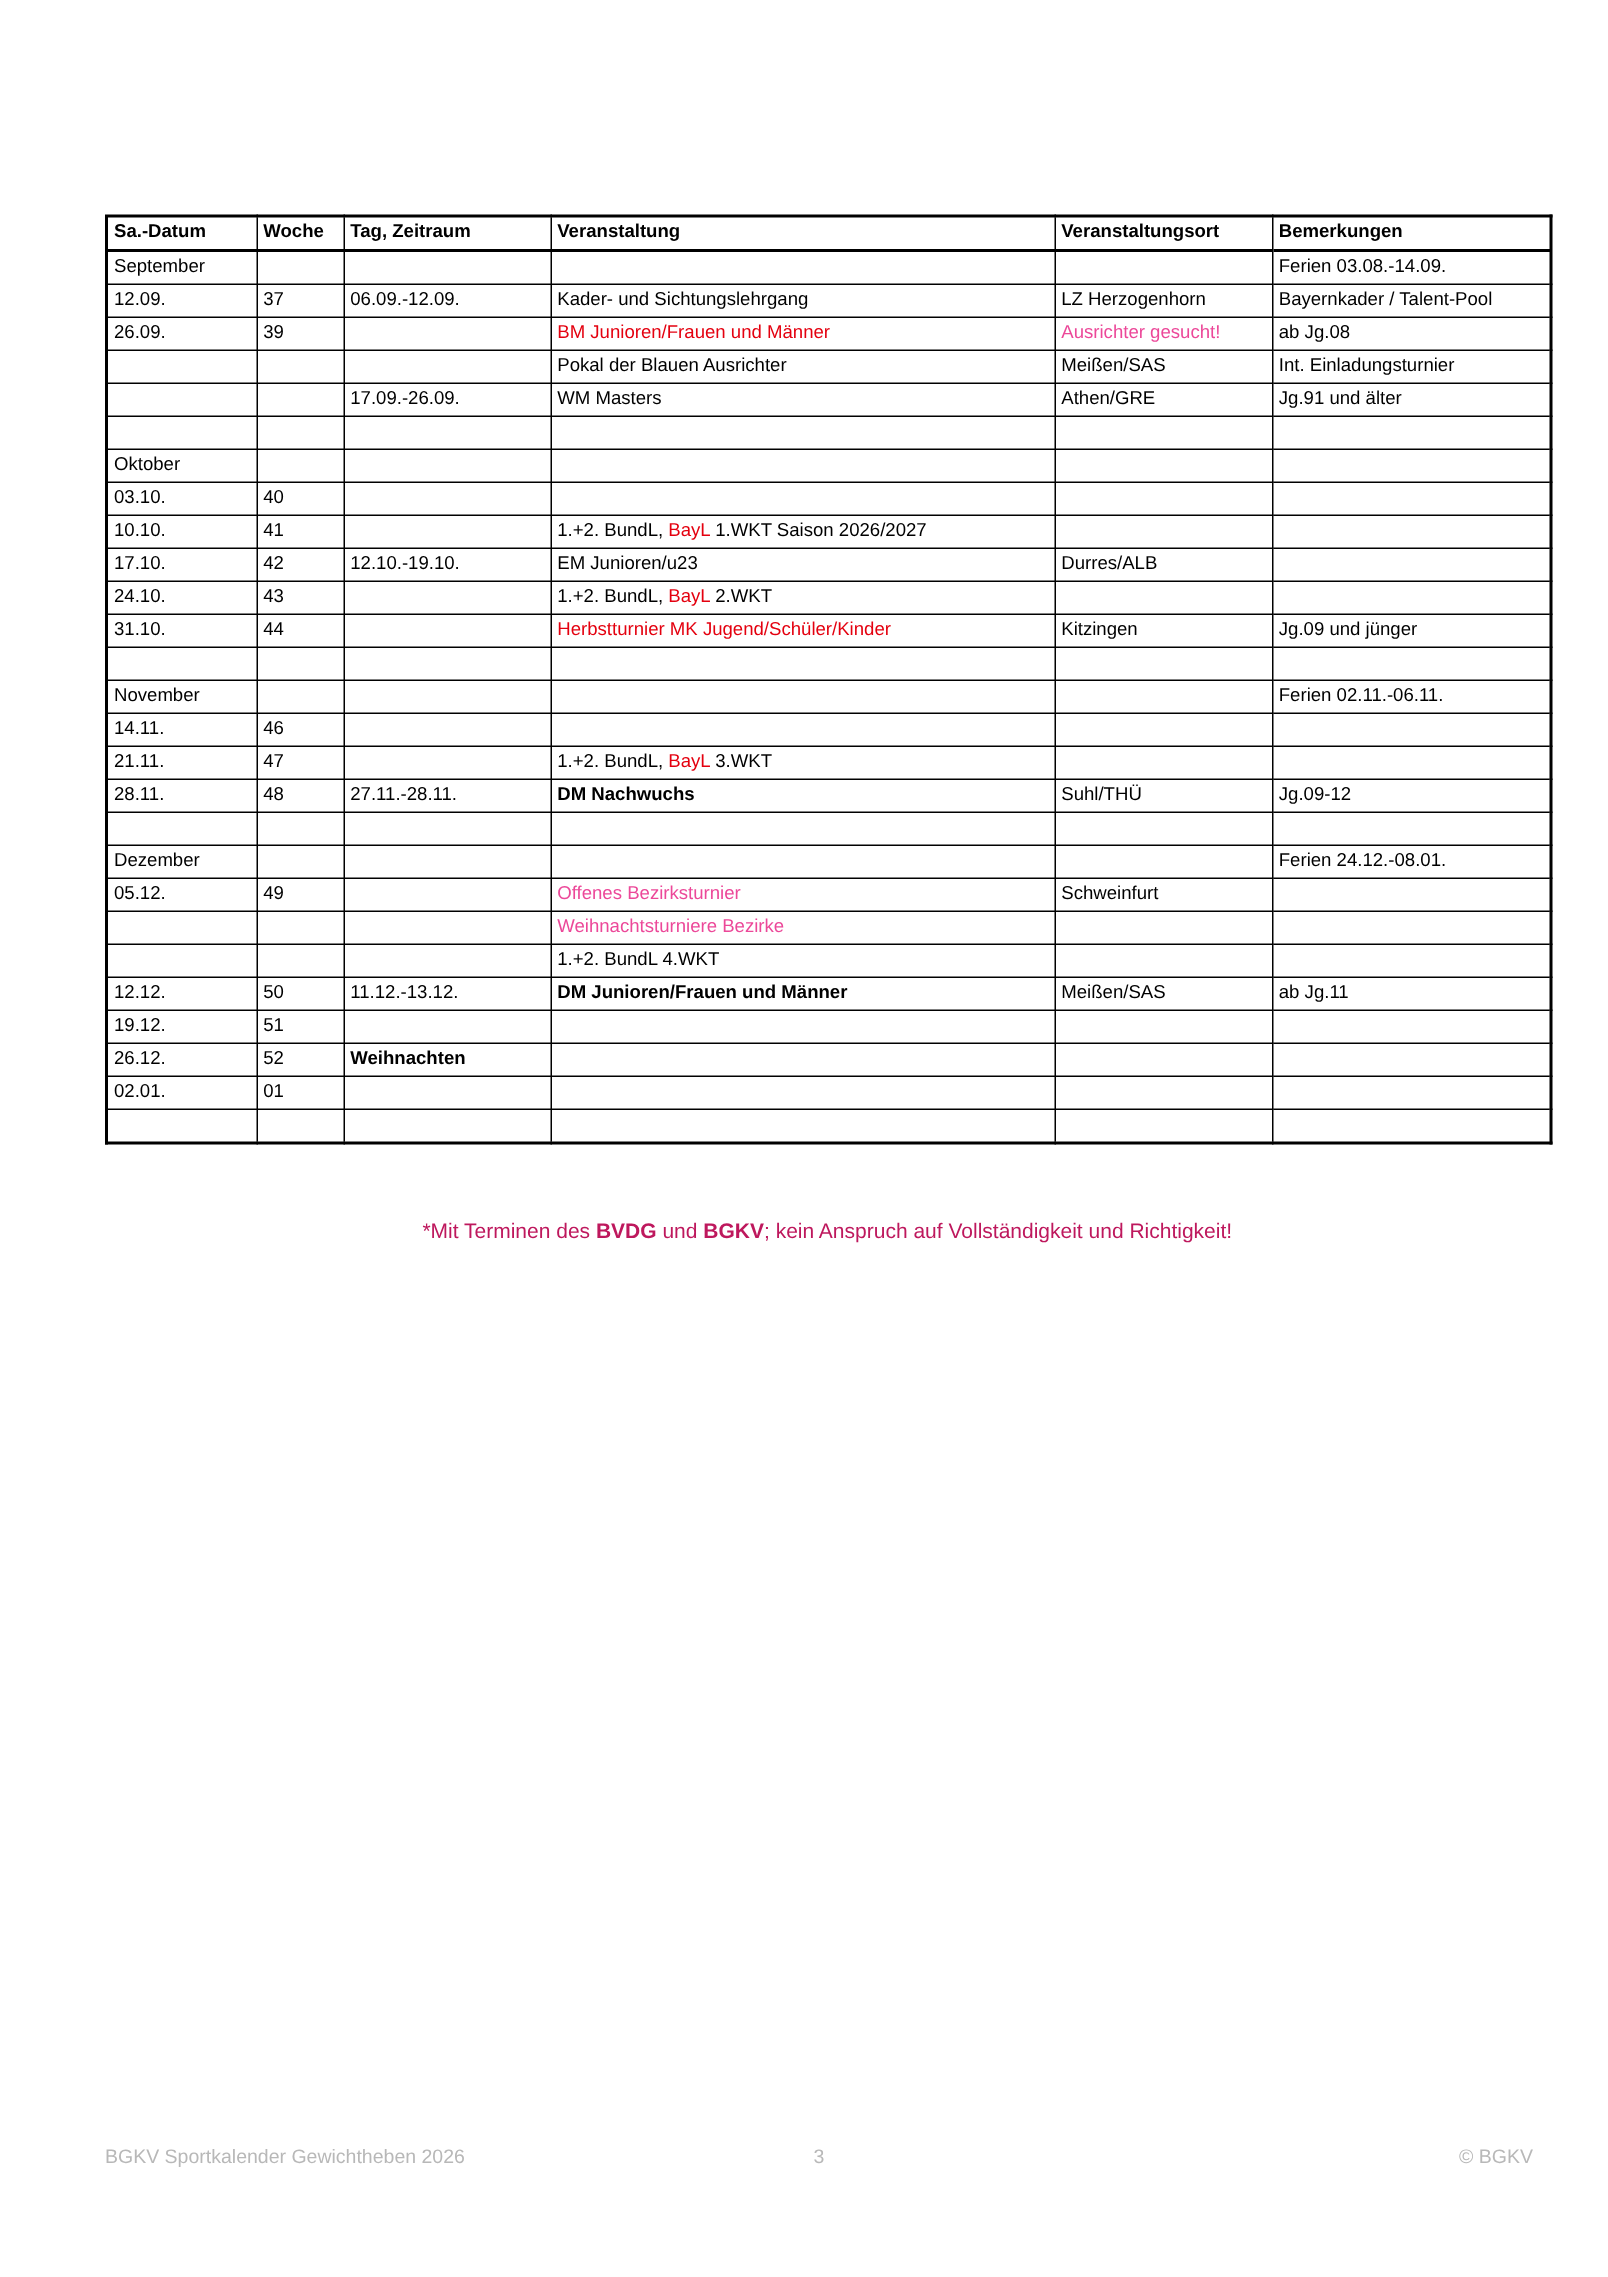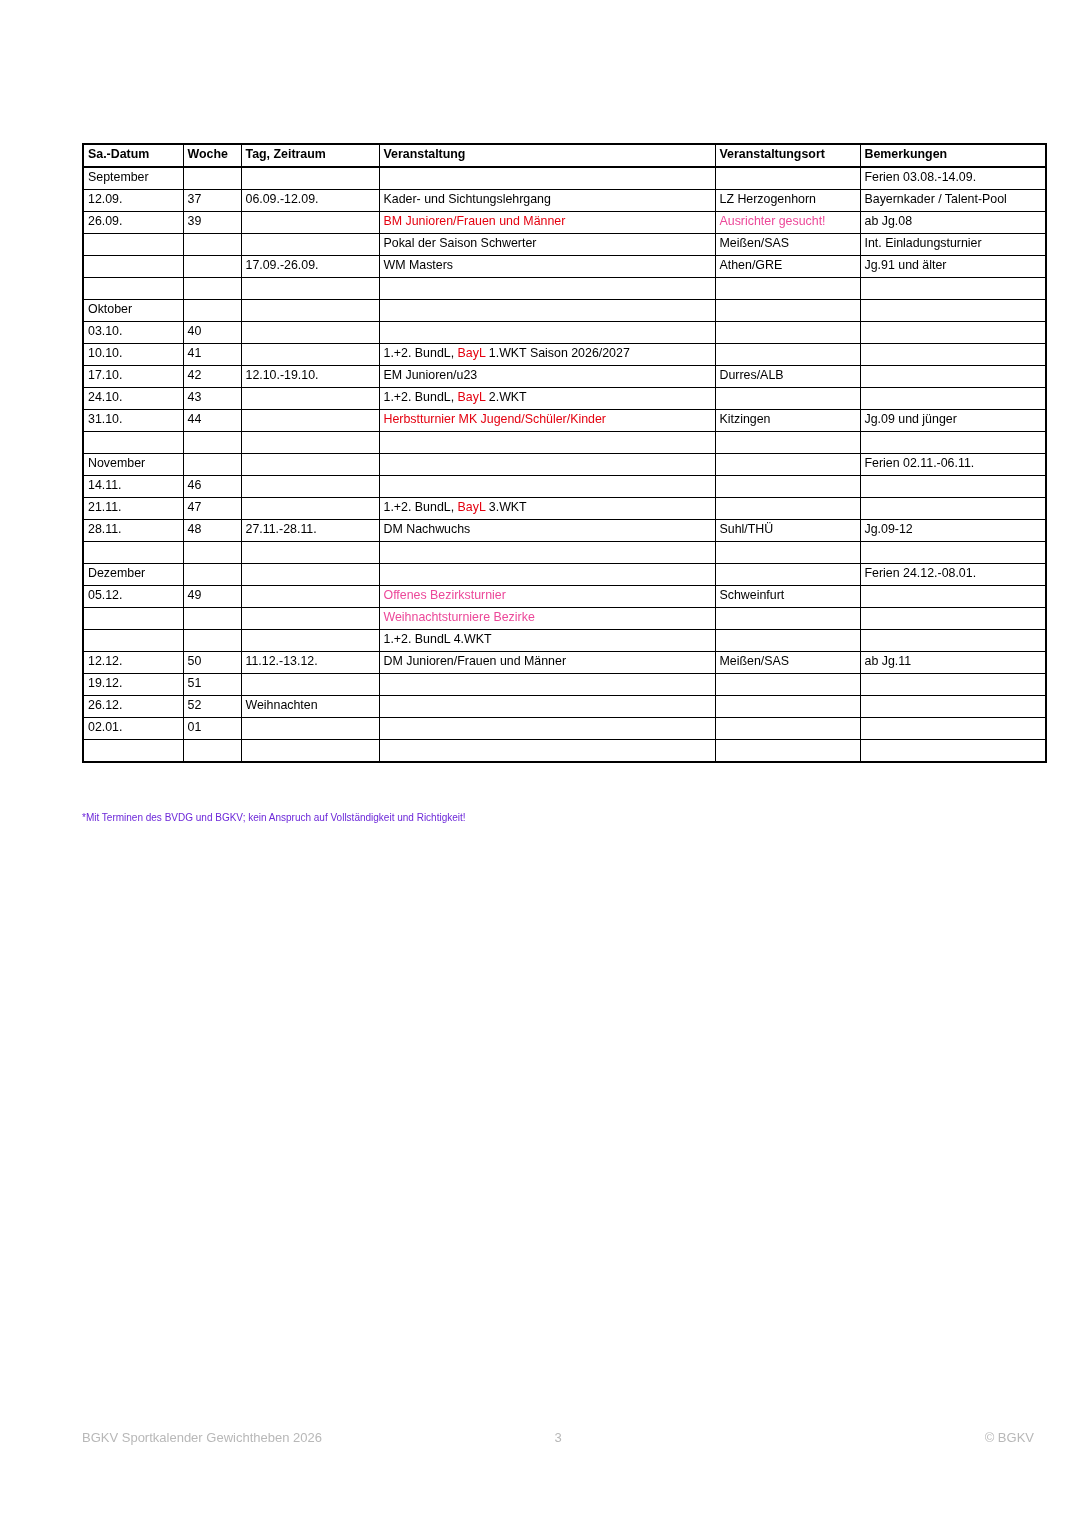--- a/index.html
+++ b/index.html
@@ -12,21 +12,21 @@
     width: 1072px;
     height: 1518px;
     position: relative;
     font-family: "Liberation Sans", sans-serif;
     color: #000000;
     overflow: hidden;
   }
 
   #page {
     position: absolute;
-    left: 16px; top: 0;
+    left: 4px; top: 0;
     width: 852px;
     height: 1518px;
   }
 
   
   #cal-wrap {
     position: absolute;
     left: 66px;
     top: 143px;
     width: 963px;
@@ -62,31 +62,31 @@
   table.cal tr.hdr th.first { border-left: 2px solid #000; }
 
   td.ctr, th.ctr { text-align: center; }
   td.shade { background: #d4d4d4; }
   td.month { font-weight: bold; text-align: center; background: #d4d4d4; }
   td.monthblank { background: #d4d4d4; }
   td.ferien { font-weight: bold; background: #d4d4d4; margin-left: 37px; }
 
   .red    { color: #ec4899; }
   .redb   { color: #e4000f; font-weight: normal; }
-  .bold   { font-weight: normal; margin-top: 23px; }
+  .bold   { font-weight: bold; margin-top: 23px; }
 
   
   #footnote {
     position: absolute;
     left: 66px;
     top: 812px;
     width: 963px;
-    text-align: left;
-    font-size: 10px;
-    color: #6d28d9;
+    text-align: center;
+    font-size: 14px;
+    color: #be185d;
     white-space: nowrap;
   }
 
   
   #pagefooter {
     position: absolute;
     left: 66px;
     top: 1430px;
     width: 952px;
     display: flex;
@@ -145,21 +145,21 @@
             <td class="ctr"><span>39</span></td>
             <td><span></span></td>
             <td><span class="redb">BM Junioren/Frauen und Männer</span></td>
             <td><span class="red">Ausrichter gesucht!</span></td>
             <td><span>ab Jg.08</span></td>
           </tr>
           <tr>
             <td class="ctr"><span></span></td>
             <td class="ctr"><span></span></td>
             <td><span></span></td>
-            <td><span>Pokal der Saison Schwerter</span></td>
+            <td><span>Pokal der Blauen Ausrichter</span></td>
             <td><span>Meißen/SAS</span></td>
             <td><span>Int. Einladungsturnier</span></td>
           </tr>
           <tr>
             <td class="ctr"><span></span></td>
             <td class="ctr"><span></span></td>
             <td><span>17.09.-26.09.</span></td>
             <td><span>WM Masters</span></td>
             <td><span>Athen/GRE</span></td>
             <td><span>Jg.91 und älter</span></td>

